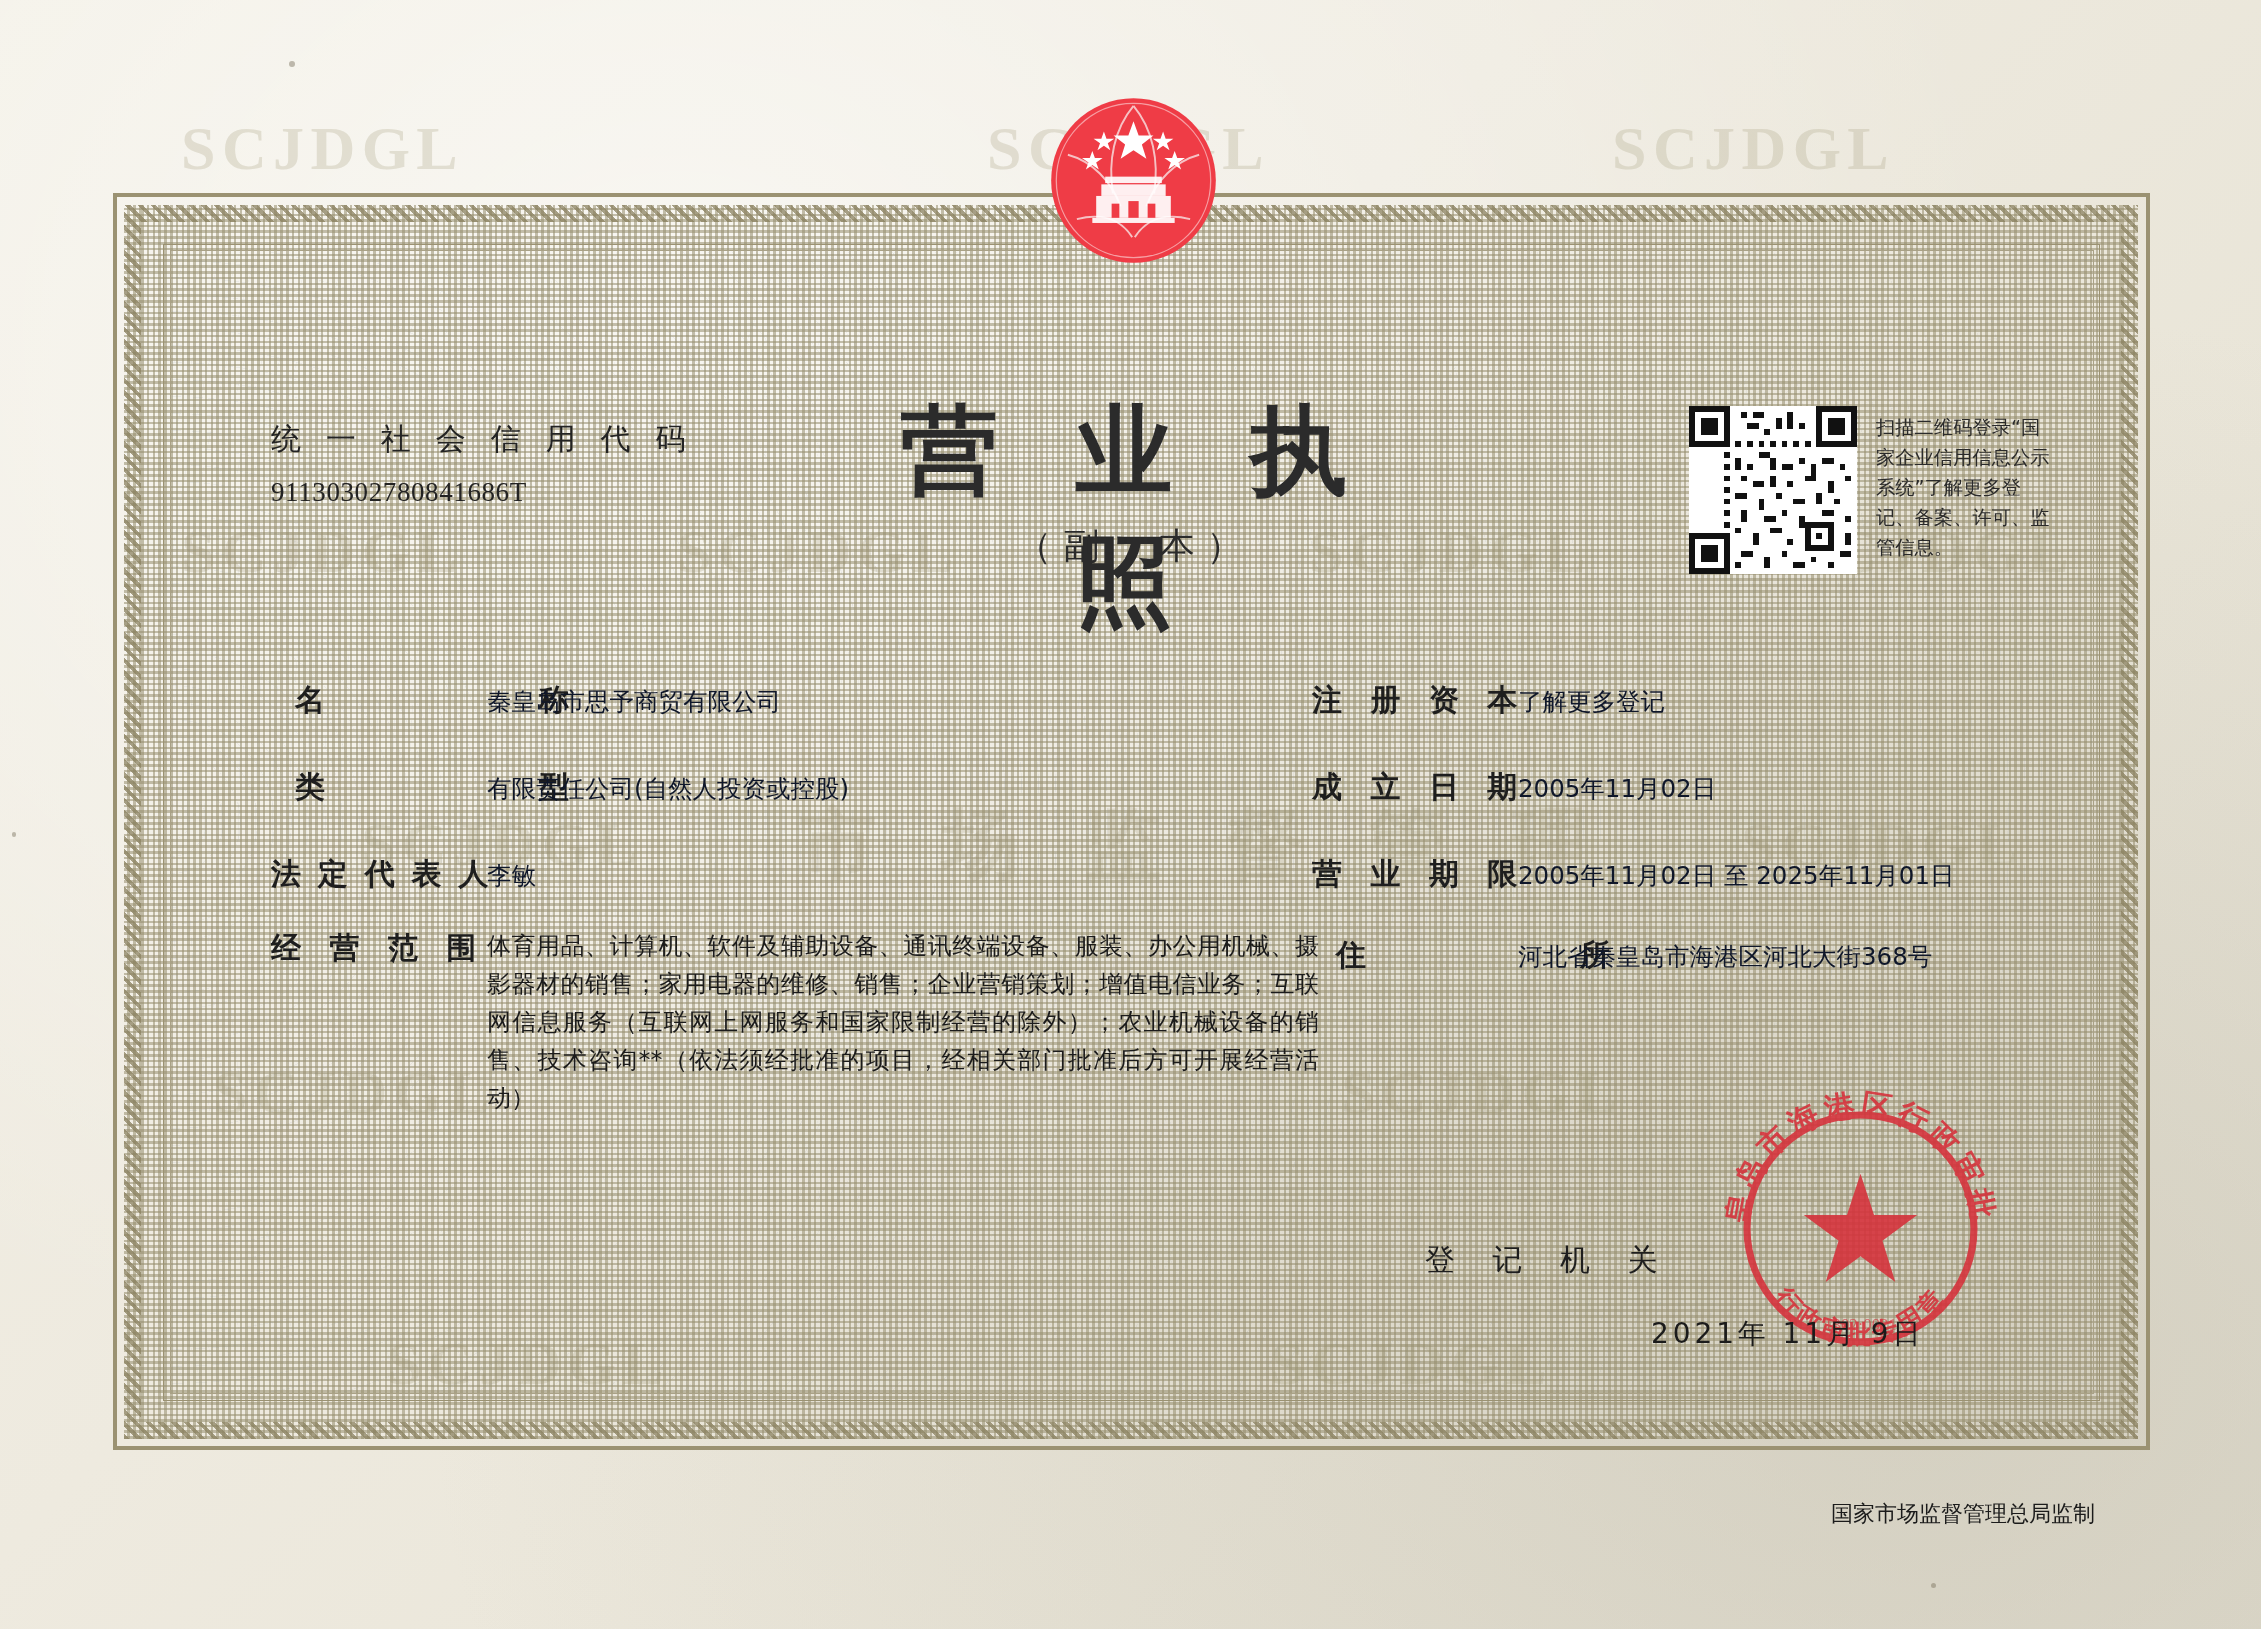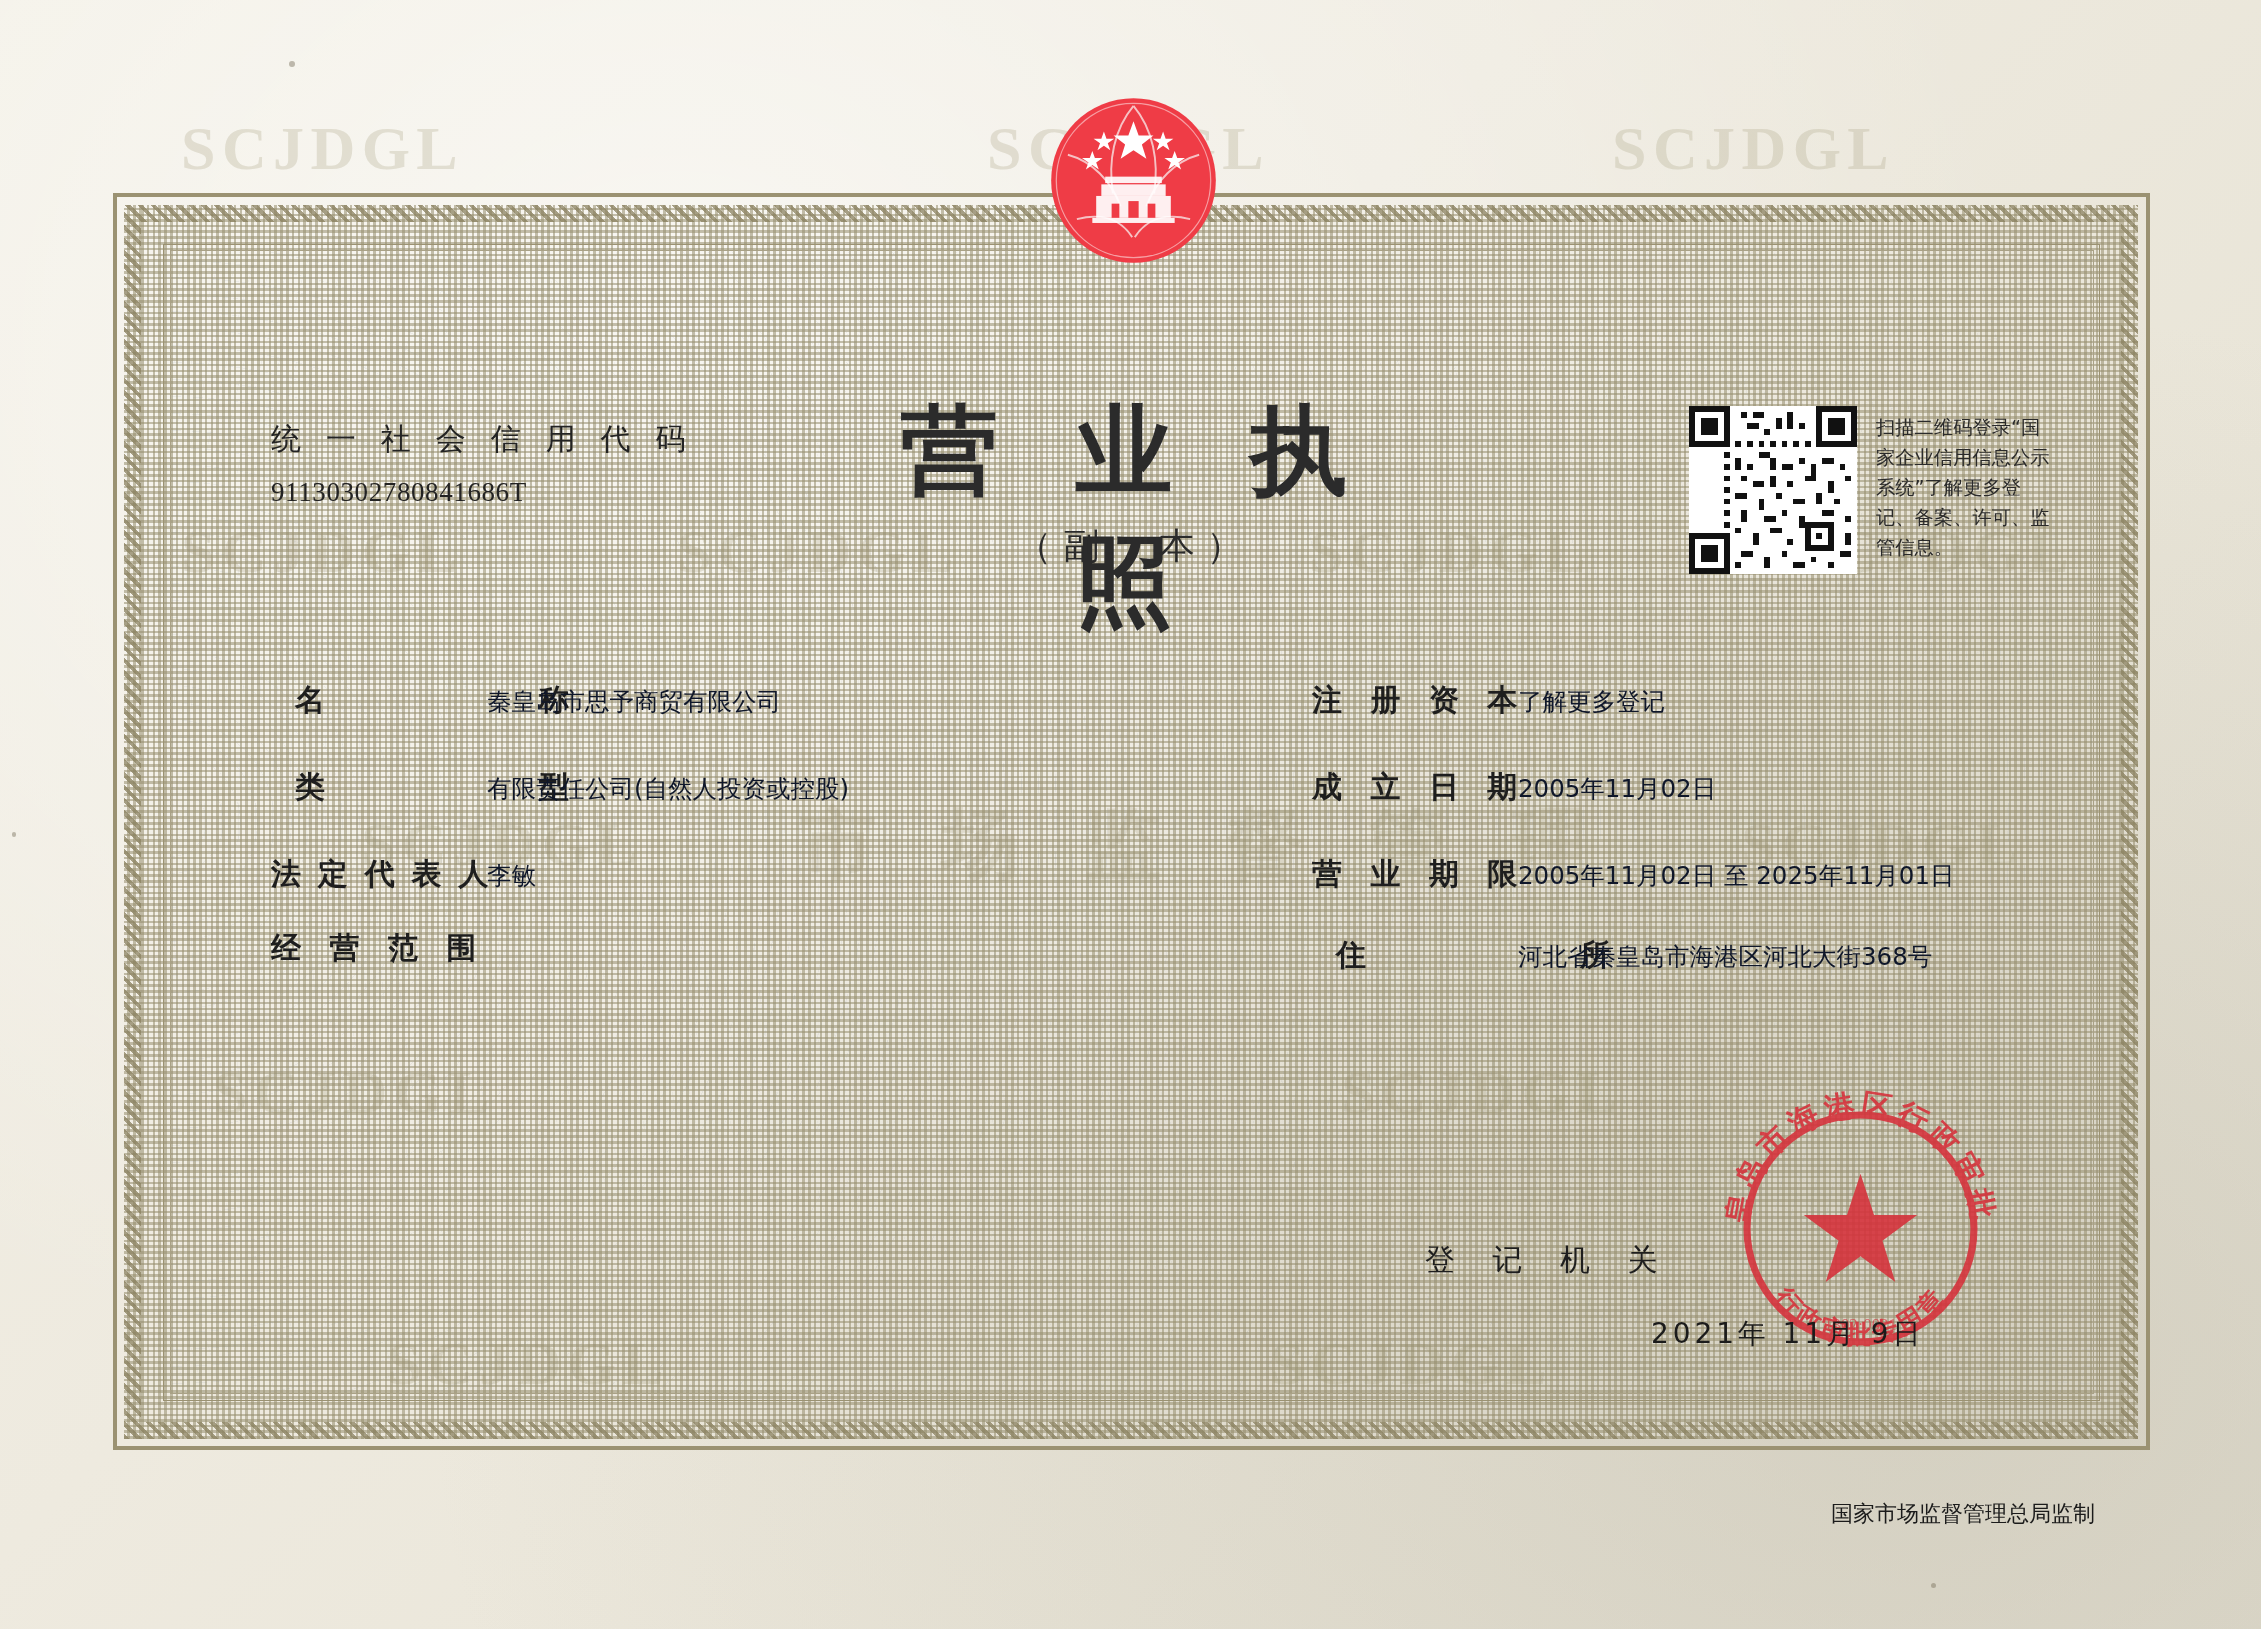--- a/index.html
+++ b/index.html
@@ -465,20 +465,21 @@
   <div class="fld-label sp3" style="left:271px; top:680px;">名　　　称</div>
   <div class="fld-value" style="left:487px; top:685px;">秦皇岛市思予商贸有限公司</div>
 
   <div class="fld-label sp3" style="left:271px; top:767px;">类　　　型</div>
   <div class="fld-value" style="left:487px; top:772px;">有限责任公司(自然人投资或控股)</div>
 
   <div class="fld-label sp5" style="left:271px; top:854px;">法 定 代 表 人</div>
   <div class="fld-value" style="left:487px; top:859px;">李敏</div>
 
   <div class="fld-label sp4" style="left:271px; top:928px;">经 营 范 围</div>
+  <div class="scope-text">体育用品、计算机、软件及辅助设备、通讯终端设备、服装、办公用机械、摄影器材的销售；家用电器的维修、销售；企业营销策划；增值电信业务；互联网信息服务（互联网上网服务和国家限制经营的除外）；农业机械设备的销售、技术咨询**（依法须经批准的项目，经相关部门批准后方可开展经营活动）</div>
 
   <div class="fld-label sp4" style="left:1312px; top:680px;">注 册 资 本</div>
   <div class="fld-value" style="left:1518px; top:685px;">了解更多登记</div>
 
   <div class="fld-label sp4" style="left:1312px; top:767px;">成 立 日 期</div>
   <div class="fld-value" style="left:1518px; top:772px;">2005年11月02日</div>
 
   <div class="fld-label sp4" style="left:1312px; top:854px;">营 业 期 限</div>
   <div class="fld-value" style="left:1518px; top:859px;">2005年11月02日 至 2025年11月01日</div>
 

